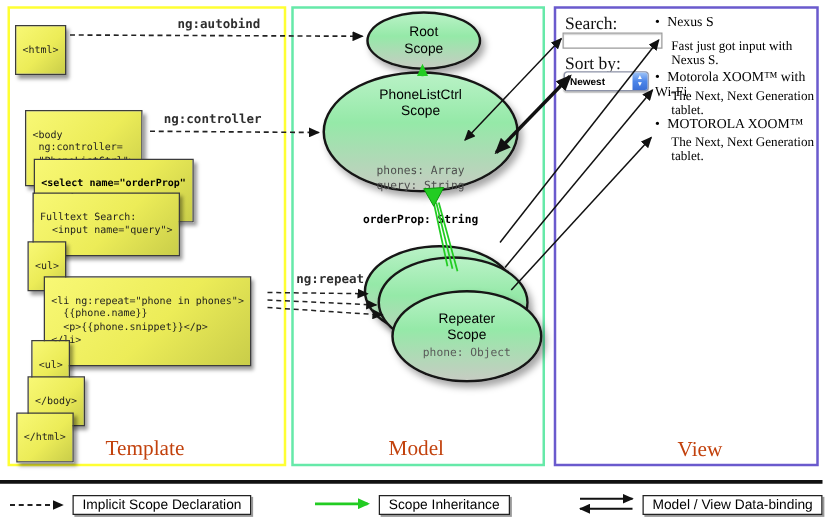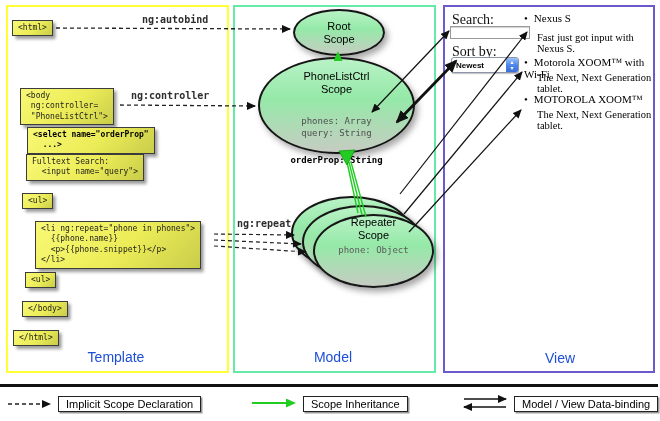--- a/index.html
+++ b/index.html
@@ -1,22 +1,22 @@
 <!DOCTYPE html>
 <html><head>
 <meta charset="utf-8">
 <style>
   html,body{margin:0;padding:0;background:#fff;}
   #canvas{position:relative;width:660px;height:421px;background:#fff;overflow:hidden;
           font-family:"Liberation Sans",sans-serif;}
   .col{position:absolute;background:#fff;}
-  .col-label{position:absolute;font-size:14px;color:#1d4ed8;text-align:center;
-             font-family:Liberation Sans, sans-serif;}
+  .col-label{position:absolute;font-size:17px;color:#c2410c;text-align:center;
+             font-family:Liberation Serif, serif;}
   .codebox{position:absolute;font-family:"DejaVu Sans Mono",monospace;font-size:8px;
-           line-height:1.3;color:#1d1d1d;white-space:pre;padding:2px 5px;
+           line-height:1.3;color:#1d1d1d;white-space:pre;padding:14px 5px;
            background:linear-gradient(135deg,#f8f875 0%,#ecec58 55%,#c9cd49 100%);
            border:1.5px solid #3c3c3c;box-shadow:2.5px 3px 3px rgba(0,0,0,0.4);}
   .codebox.bold{font-weight:bold;color:#000;}
   .nglabel{position:absolute;font-family:"DejaVu Sans Mono",monospace;font-size:10px;
            font-weight:bold;color:#2e2e2e;}
   .ellipse{position:absolute;border-radius:50%;border:2px solid #161616;
            background:linear-gradient(to bottom,#b9f2c6 0%,#95e9a8 42%,#c6ccc2 100%);
            box-shadow:3px 4px 6px rgba(0,0,0,0.35);}
   .ellipse-title{font-size:11px;line-height:1.18;color:#000;text-align:center;white-space:pre-line;}
   .ellipse-props{font-family:"DejaVu Sans Mono",monospace;font-size:9px;line-height:1.3;
@@ -82,28 +82,28 @@
   <div class="nglabel" style="left:237px;top:218px;">ng:repeat</div>
 
   <div class="ellipse zt" style="left:293px;top:9px;width:88px;height:43px;display:flex;align-items:center;justify-content:center;">
     <div class="ellipse-title">Root
 Scope</div>
   </div>
 
   <div class="ellipse zt" style="left:258px;top:57px;width:157px;height:97px;display:flex;flex-direction:column;align-items:center;justify-content:flex-start;padding-top:11px;box-sizing:border-box;gap:16px;">
     <div class="ellipse-title">PhoneListCtrl
 Scope</div>
-    <div class="ellipse-props" style="margin-top:4px;">phones: Array
+    <div class="ellipse-props" style="margin-top:20px;">phones: Array
 query: String</div>
     <div class="ellipse-prop-bold">orderProp: String</div>
   </div>
 
   <div class="ellipse zt" style="left:291px;top:196px;width:117px;height:70px;"></div>
   <div class="ellipse zt" style="left:302px;top:205px;width:117px;height:70px;"></div>
-  <div class="ellipse zt" style="left:313px;top:214px;width:117px;height:70px;display:flex;flex-direction:column;align-items:center;justify-content:flex-start;">
+  <div class="ellipse zt" style="left:313px;top:232px;width:117px;height:70px;display:flex;flex-direction:column;align-items:center;justify-content:center;">
     <div class="ellipse-title">Repeater
 Scope</div>
     <div class="ellipse-props" style="margin-top:3px;color:#5a5a5a;">phone: Object</div>
   </div>
 
   <div class="view-label serif" style="left:452px;top:12px;">Search:</div>
   <input class="view-input" type="text" value="" style="">
   <div class="view-label serif" style="left:452px;top:44px;">Sort by:</div>
   <div class="dropdown">
     <span class="dropdown-text">Newest</span>

